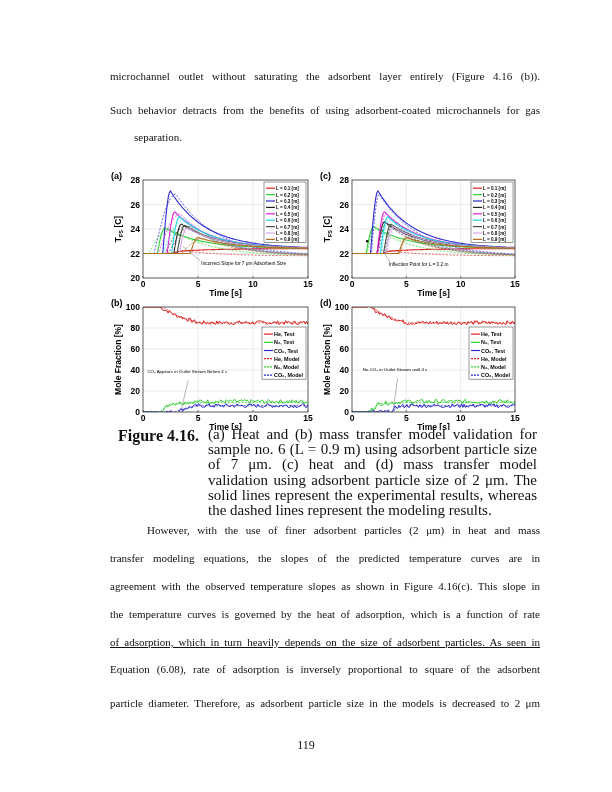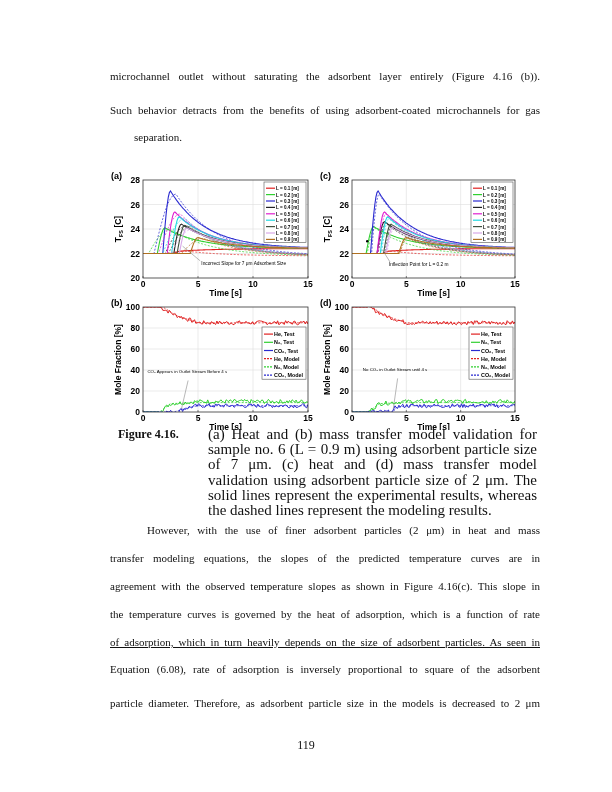--- a/index.html
+++ b/index.html
@@ -1,19 +1,19 @@
 <!DOCTYPE html>
 <html><head>
 <meta charset="utf-8">
 <style>
   html,body{margin:0;padding:0;background:#fff;}
   body{width:612px;height:792px;position:relative;overflow:hidden;font-family:"Liberation Serif","DejaVu Serif",serif;color:#111;}
   .txt{position:absolute;left:110px;width:430px;font-size:11px;line-height:14px;text-align:justify;text-align-last:justify;white-space:nowrap;}
   .txt.last{text-align-last:left;margin-left:24px;}
-  .cap-label{position:absolute;left:118px;top:427px;font-weight:bold;font-size:12px;}
+  .cap-label{position:absolute;left:118px;top:427px;font-weight:bold;font-size:16px;}
   .cap-body{position:absolute;left:208px;top:427px;width:329px;font-size:15px;line-height:15.2px;text-align:justify;}
   .pagenum{position:absolute;left:0;width:612px;top:738px;text-align:center;font-size:12px;}
   svg{position:absolute;left:0;top:0;}
 </style>
 </head>
 <body>
 
 <div class="txt" style="top:69px;">microchannel outlet without saturating the adsorbent layer entirely (Figure 4.16 (b)).</div>
 <div class="txt" style="top:103px;">Such behavior detracts from the benefits of using adsorbent-coated microchannels for gas</div>
 <div class="txt last" style="top:130px;">separation.</div>

